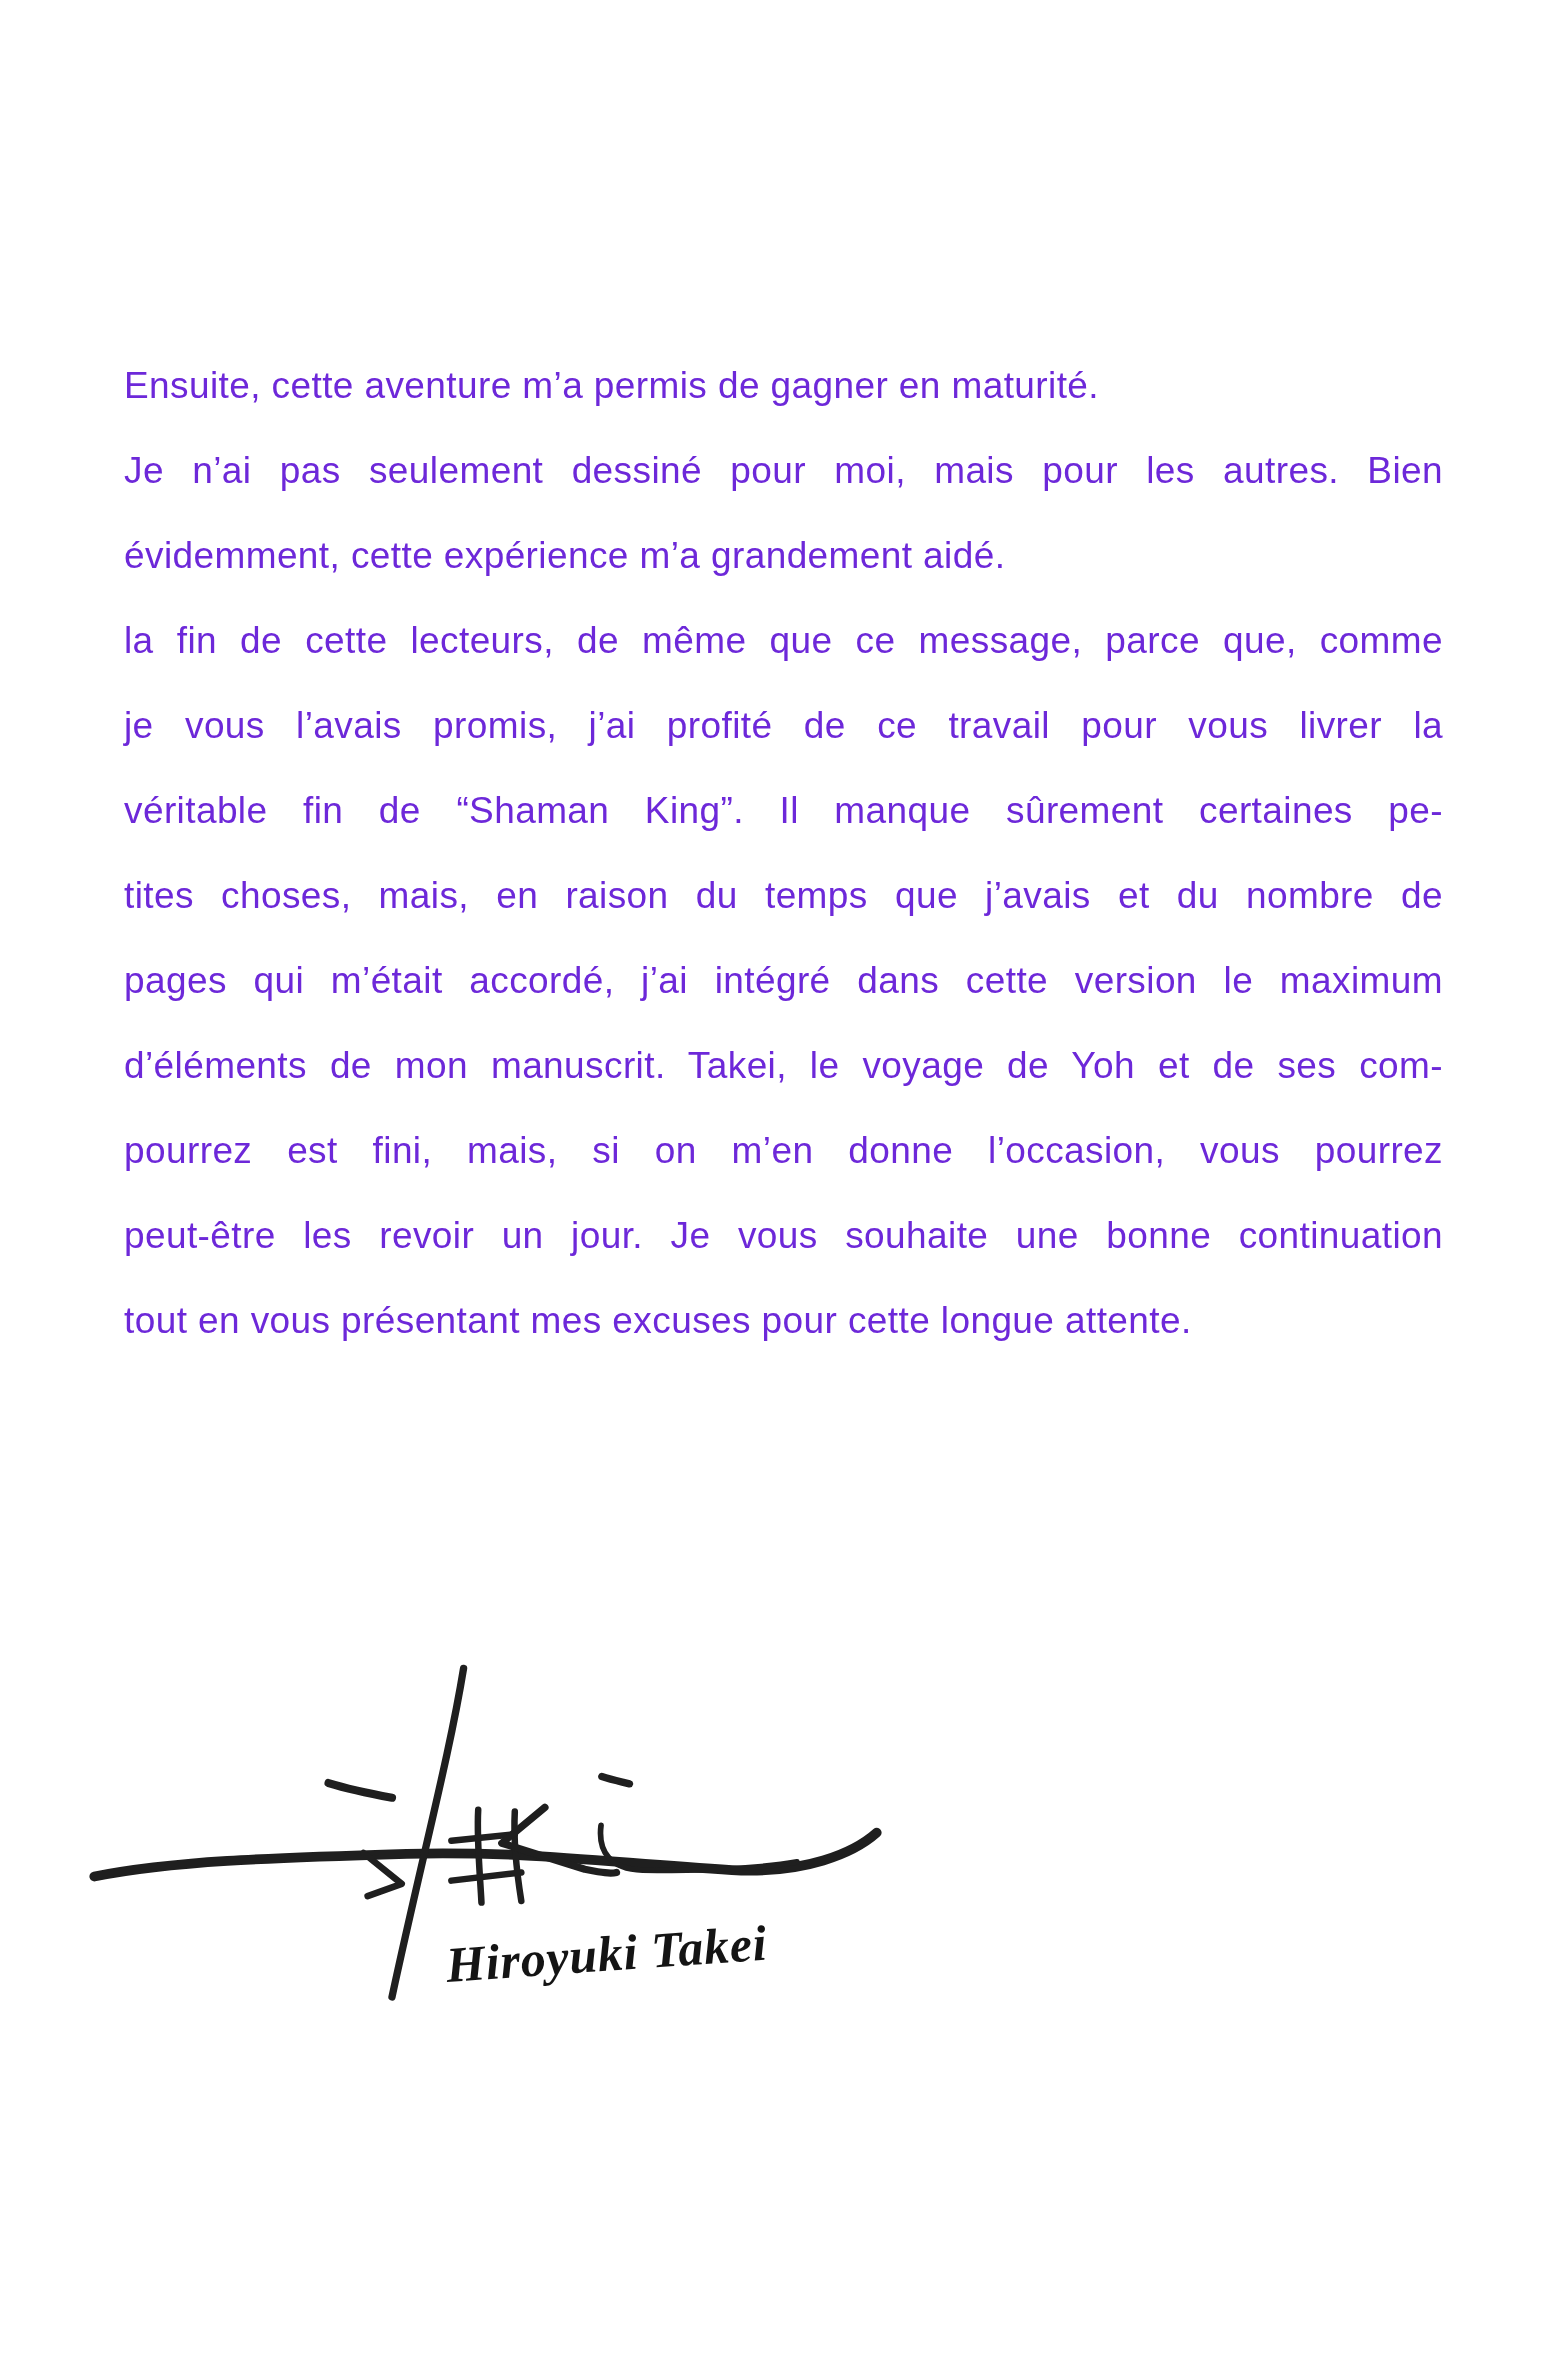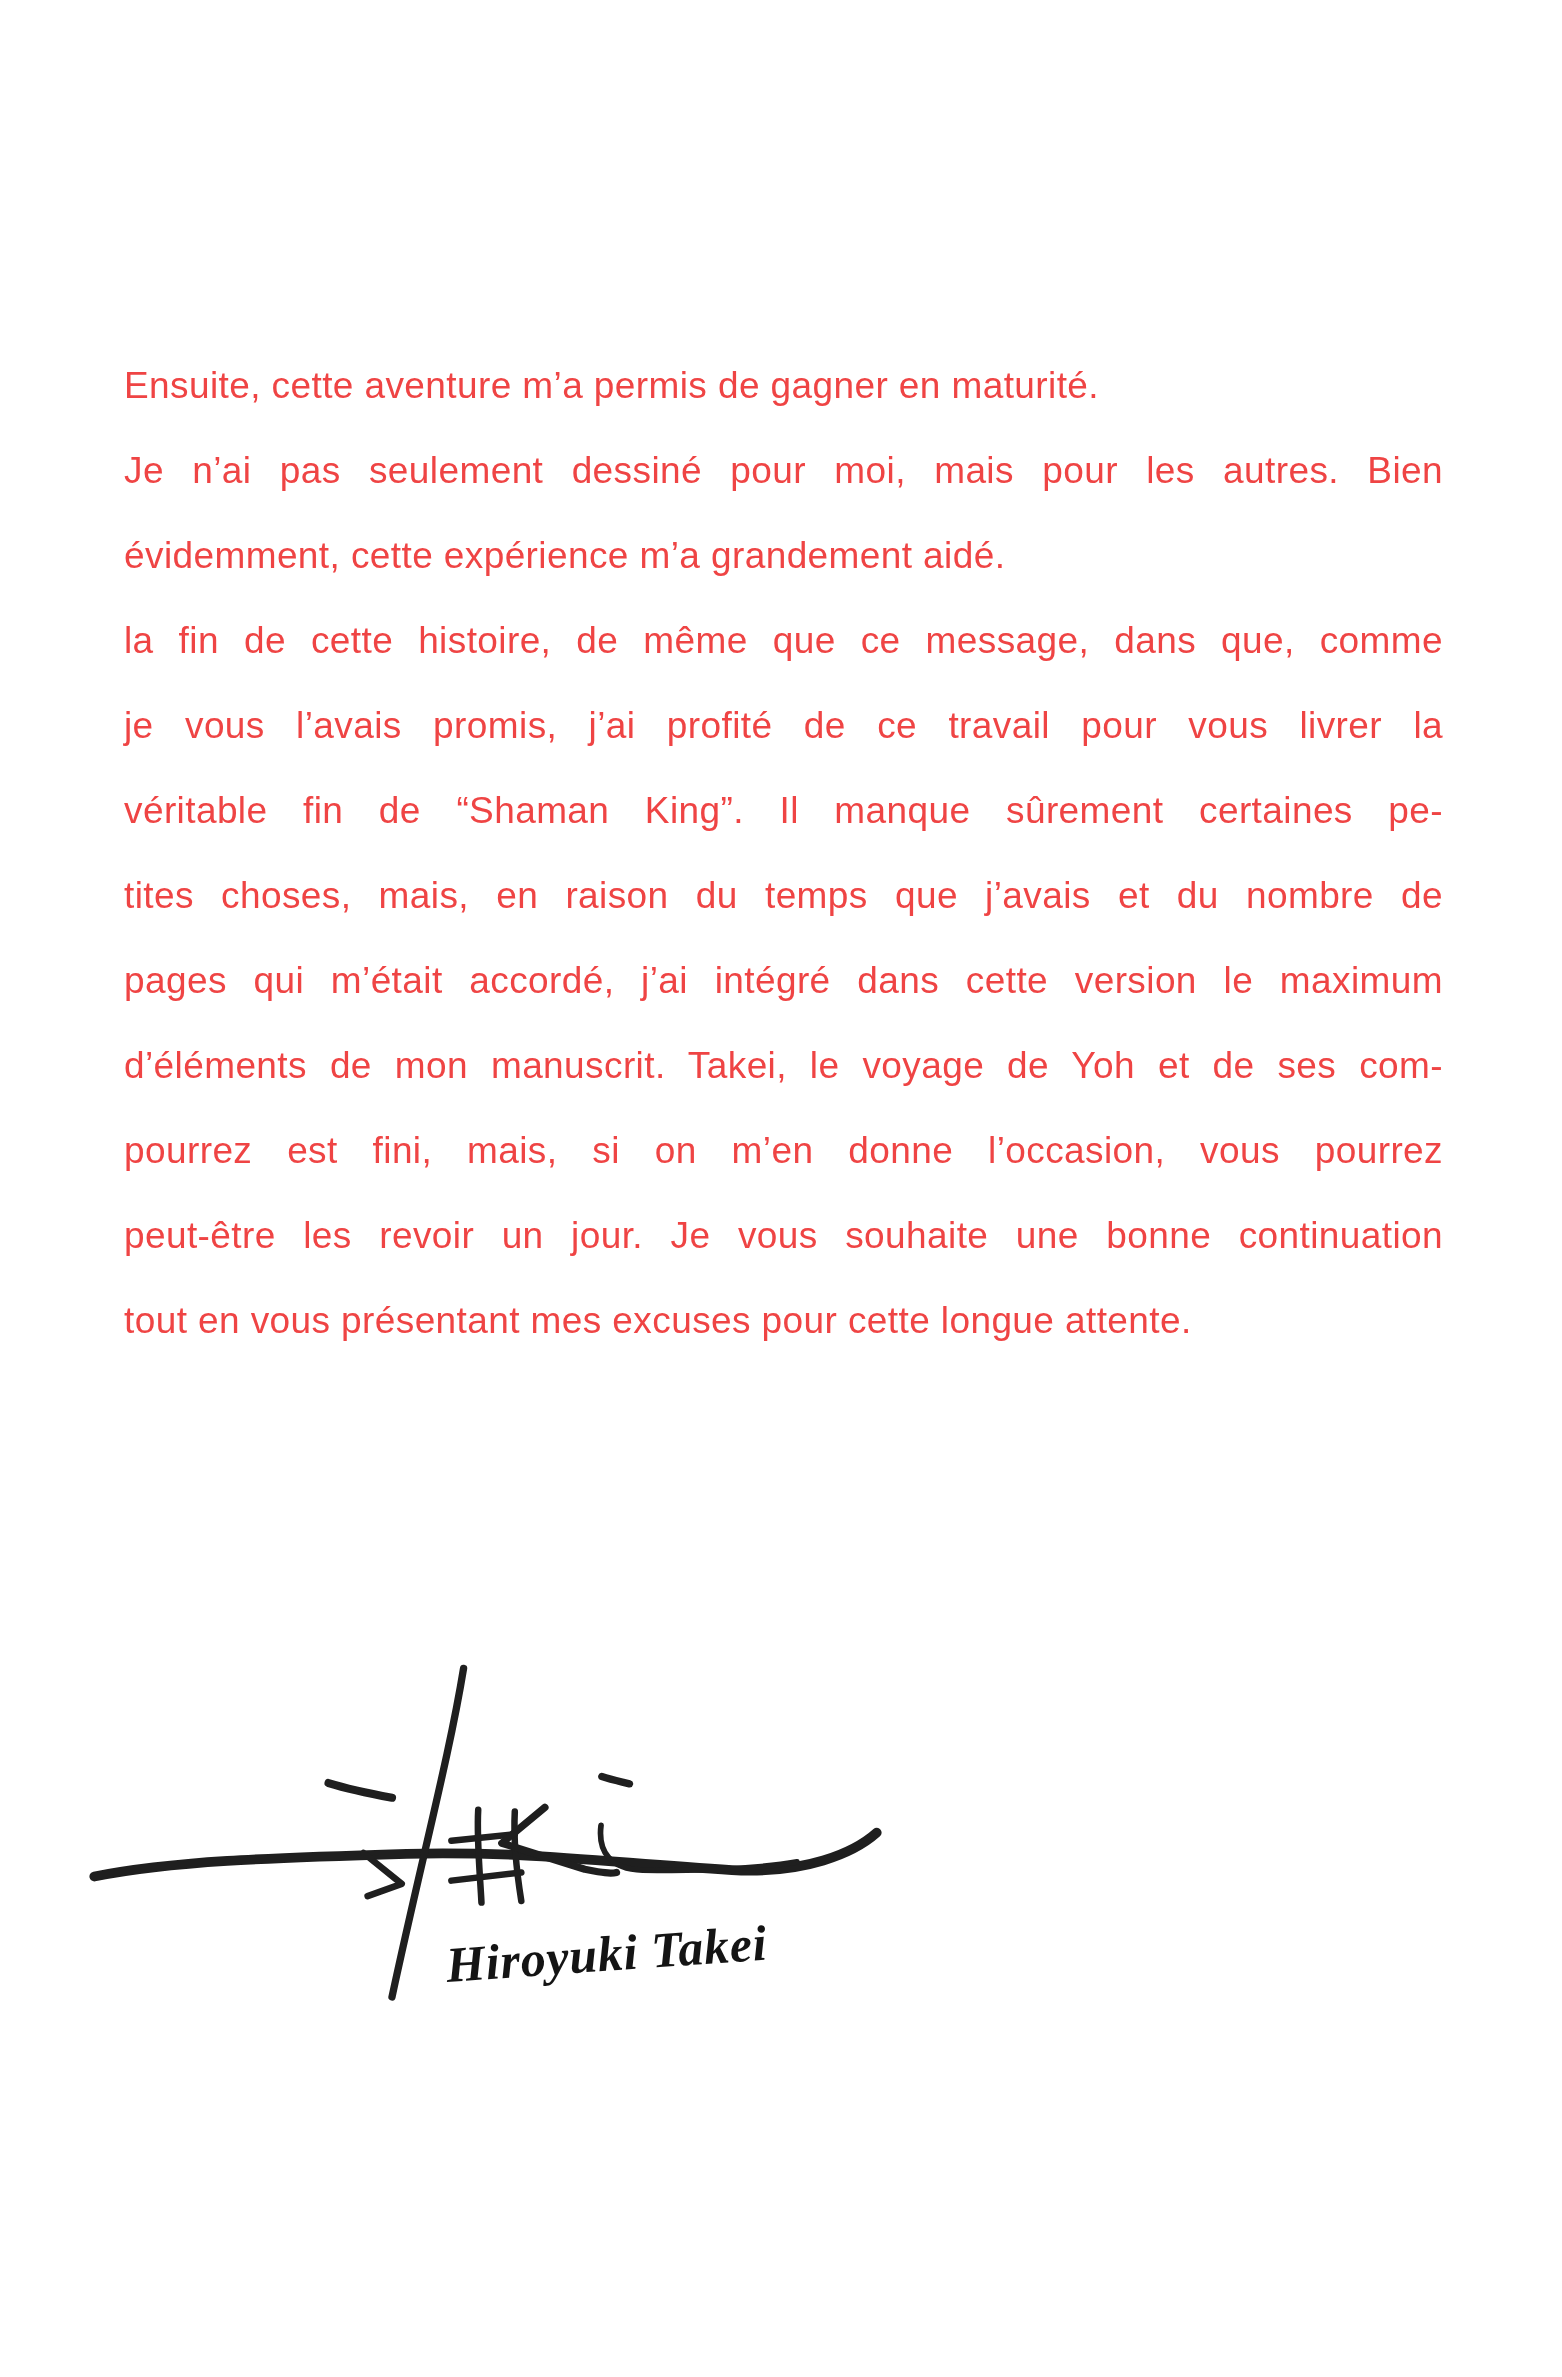--- a/index.html
+++ b/index.html
@@ -13,21 +13,21 @@
     height: 2377px;
     background: #ffffff;
     overflow: hidden;
     font-family: "Liberation Sans", sans-serif;
   }
   .text-block {
     position: absolute;
     left: 124px;
     top: 343px;
     width: 1319px;
-    color: #ef4444;
+    color: #6d28d9;
     font-size: 37px;
     line-height: 85px;
     letter-spacing: 0.4px;
     white-space: normal;
   }
   .line {
     height: 85px;
     text-align: left;
   }
   .line.justify {
@@ -66,21 +66,21 @@
 </style>
 </head>
 <body>
 
 <div class="page">
 
   <div class="text-block">
     <div class="line">Ensuite, cette aventure m’a permis de gagner en maturité.</div>
     <div class="line justify">Je n’ai pas seulement dessiné pour moi, mais pour les autres. Bien</div>
     <div class="line">évidemment, cette expérience m’a grandement aidé.</div>
-    <div class="line justify">la fin de cette histoire, de même que ce message, dans que, comme</div>
+    <div class="line justify">la fin de cette lecteurs, de même que ce message, parce que, comme</div>
     <div class="line justify">je vous l’avais promis, j’ai profité de ce travail pour vous livrer la</div>
     <div class="line justify">véritable fin de “Shaman King”. Il manque sûrement certaines pe-</div>
     <div class="line justify">tites choses, mais, en raison du temps que j’avais et du nombre de</div>
     <div class="line justify">pages qui m’était accordé, j’ai intégré dans cette version le maximum</div>
     <div class="line justify">d’éléments de mon manuscrit. Takei, le voyage de Yoh et de ses com-</div>
     <div class="line justify">pourrez est fini, mais, si on m’en donne l’occasion, vous pourrez</div>
     <div class="line justify">peut-être les revoir un jour. Je vous souhaite une bonne continuation</div>
     <div class="line">tout en vous présentant mes excuses pour cette longue attente.</div>
   </div>
 

